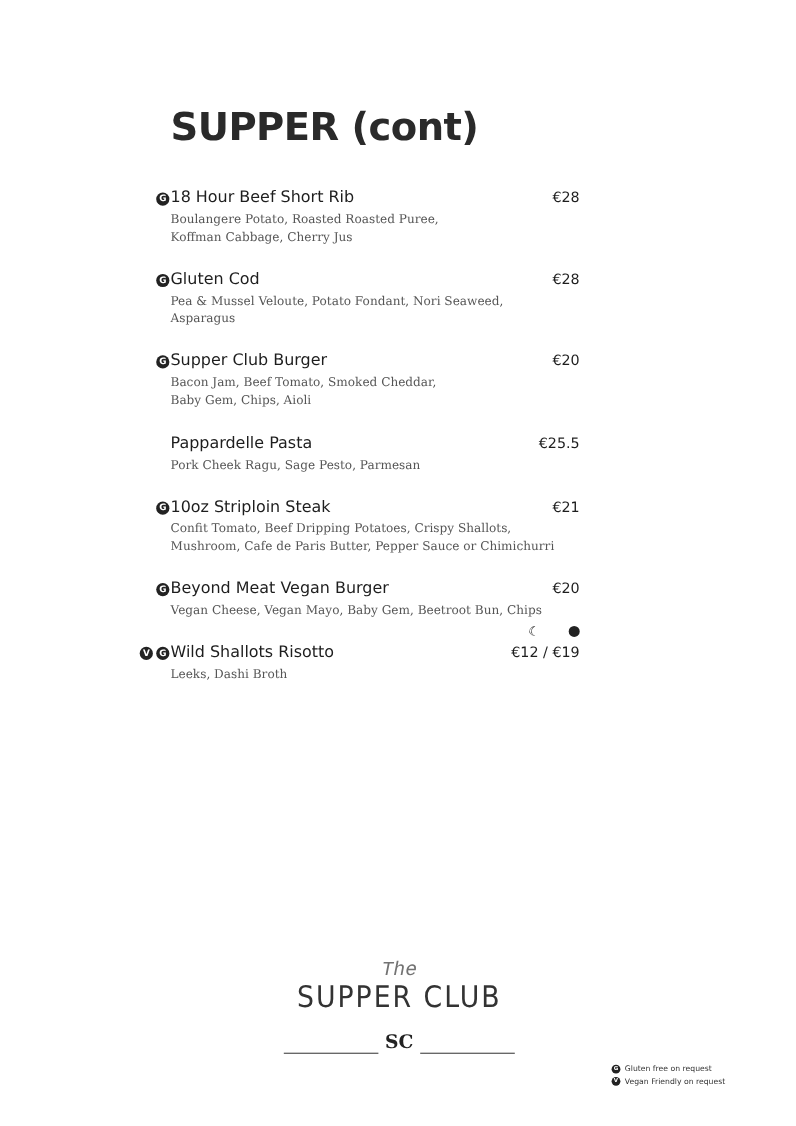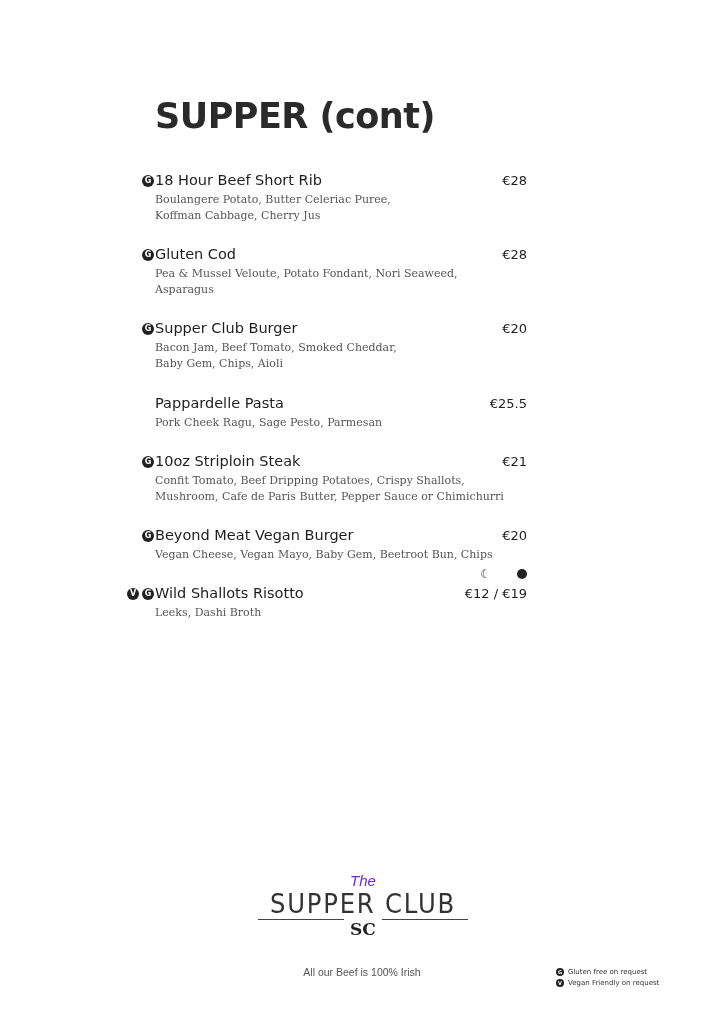--- a/index.html
+++ b/index.html
@@ -30,23 +30,23 @@
       font-family: "DejaVu Sans", sans-serif; font-size: 13px; color: #1e1e1e; text-align: right;
     }
     .desc {
       position: absolute; left: 155px; top: 20px;
       font-family: "DejaVu Serif", serif; font-size: 11px; color: #555;
       line-height: 16px; white-space: pre-line; width: 400px;
     }
     .moon-sun { position: absolute; right: 197px; top: -18px; display: flex; gap: 26px; font-size: 12px; color: #222; }
     .sun { width: 10px; height: 10px; border-radius: 50%; background: #222; margin-top: 2px; }
     .logo { position: absolute; left: 258px; top: 872px; width: 210px; text-align: center; }
-    .logo .the { font-family: Liberation Sans, sans-serif; font-style: italic; font-size: 15px; color: #6d28d9; }
+    .logo .the { font-family: Liberation Mono, monospace; font-style: italic; font-size: 18px; color: #737373; }
     .logo .main { font-family: "DejaVu Sans", sans-serif; font-size: 27px; letter-spacing: 2px; color: #333; line-height: 30px; transform: scaleX(0.9); }
-    .logo .rule { display: flex; align-items: flex-start; gap: 6px; margin-top: 0; }
+    .logo .rule { display: flex; align-items: flex-end; gap: 6px; margin-top: 16px; }
     .logo .rule span.line { flex: 1; height: 1px; background: #444; }
     .logo .sc { font-family: "DejaVu Serif", serif; font-weight: bold; font-size: 17px; color: #222; }
     .footer {
       position: absolute; left: 200px; top: 965px; width: 324px; text-align: center;
       font-family: "Liberation Sans", sans-serif; font-size: 10.5px; color: #555; line-height: 14px;
     }
     .legend { position: absolute; left: 556px; top: 968px; font-size: 7px; font-family: "DejaVu Sans", sans-serif; color: #333; }
     .legend .row { display: flex; align-items: center; gap: 4px; margin-bottom: 3px; }
     .legend .badge { width: 8px; height: 8px; font-size: 5px; }
   </style>
@@ -54,21 +54,21 @@
 <body>
 
 <div class="title">SUPPER (cont)</div>
 
 <div class="item" style="top:172px">
   <div class="badges">
       <span class="badge">G</span>
     </div>
   <div class="name">18 Hour Beef Short Rib</div>
   <div class="price">€28</div>
-  <div class="desc">Boulangere Potato, Butter Celeriac Puree,
+  <div class="desc">Boulangere Potato, Roasted Roasted Puree,
 Koffman Cabbage, Cherry Jus</div>
 </div>
 
 <div class="item" style="top:246px">
   <div class="badges">
       <span class="badge">G</span>
     </div>
   <div class="name">Gluten Cod</div>
   <div class="price">€28</div>
   <div class="desc">Pea &amp; Mussel Veloute, Potato Fondant, Nori Seaweed,
@@ -128,21 +128,20 @@
   <div class="the">The</div>
   <div class="main">SUPPER CLUB</div>
   <div class="rule">
     <span class="line"></span>
     <span class="sc">SC</span>
     <span class="line"></span>
   </div>
 </div>
 
 <div class="footer">
-  <div>All our Beef is 100% Irish</div>
 </div>
 
 <div class="legend">
   <div class="row">
     <span class="badge">G</span>
     <span>Gluten free on request</span>
   </div>
   <div class="row">
     <span class="badge">V</span>
     <span>Vegan Friendly on request</span>

